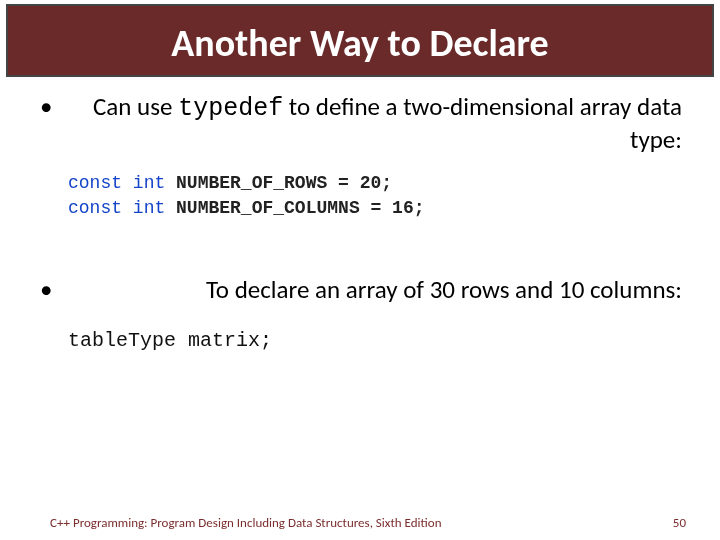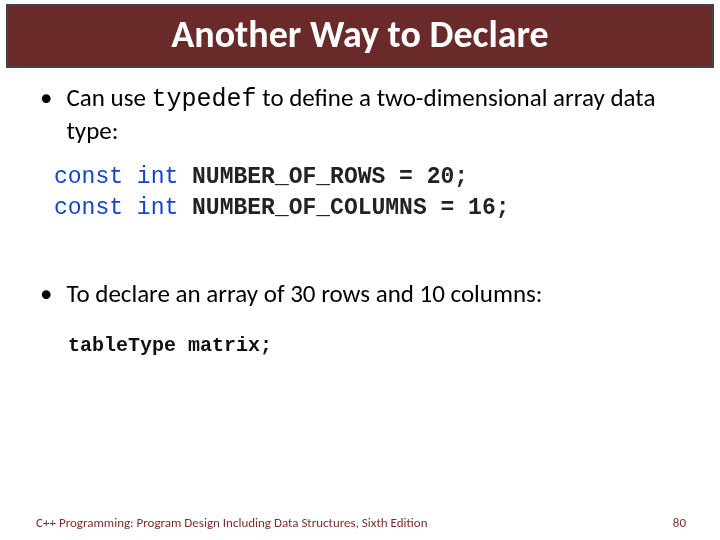--- a/index.html
+++ b/index.html
@@ -2,21 +2,21 @@
 <html><head>
 <meta charset="utf-8">
 <style>
   * { margin: 0; padding: 0; box-sizing: border-box; }
   html, body { width: 720px; height: 540px; font-family: Calibri, Arial, sans-serif; background: #fff; color: #000; }
   .slide { width: 720px; height: 540px; position: relative; background: #fff; }
   .title-bar {
     background: #6b2a2a;
     border: 2px solid #444;
     margin: 4px 6px 0 6px;
-    padding: 8px 20px 10px 20px;
+    padding: 17px 20px 10px 20px;
     text-align: center;
   }
   .title-bar h1 {
     color: #fff;
     font-weight: 700;
     font-size: 38px;
     line-height: 1.1;
   }
   .body {
     padding: 14px 38px 0 38px;
@@ -24,43 +24,43 @@
   .bullet {
     display: flex;
     font-size: 25px;
     line-height: 1.25;
     margin-bottom: 10px;
   }
   .bullet .dot {
     margin-right: 14px;
     margin-left: 2px;
   }
-  .bullet .text { flex: 1; }
+  .bullet .text { flex: 1; text-align: right; }
   .mono { font-family: "Courier New", monospace; }
   .codeblock {
     font-family: Consolas, "Courier New", monospace;
-    font-size: 23px;
+    font-size: 18px;
     line-height: 1.35;
-    margin: 16px 0 8px 16px;
+    margin: 16px 0 8px 30px;
     color: #222;
   }
   .codeblock .kw { color: #1444c9; }
   .codeblock .bold { font-weight: 700; }
   .codeblock2 {
     font-family: Consolas, "Courier New", monospace;
     font-size: 20px;
     line-height: 1.35;
     margin: 22px 0 0 30px;
     color: #111;
-    font-weight: 700;
+    font-weight: 400;
   }
   .sp-v { height: 28px; }
   .footer {
     position: absolute;
-    left: 2px; right: 0; bottom: 14px;
+    left: 16px; right: 0; bottom: 14px;
     padding: 0 34px;
     display: flex;
     justify-content: space-between;
     align-items: center;
     font-size: 13px;
     color: #7b2e2e;
   }
 </style>
 </head>
 <body>
@@ -104,16 +104,16 @@
     </div>
 
     <div class="codeblock2">
       <span>tableType matrix;</span>
     </div>
 
   </div>
 
   <div class="footer">
     <span>C++ Programming: Program Design Including Data Structures, Sixth Edition</span>
-    <span>80</span>
+    <span>50</span>
   </div>
 
 </div>
 
 </body></html>

